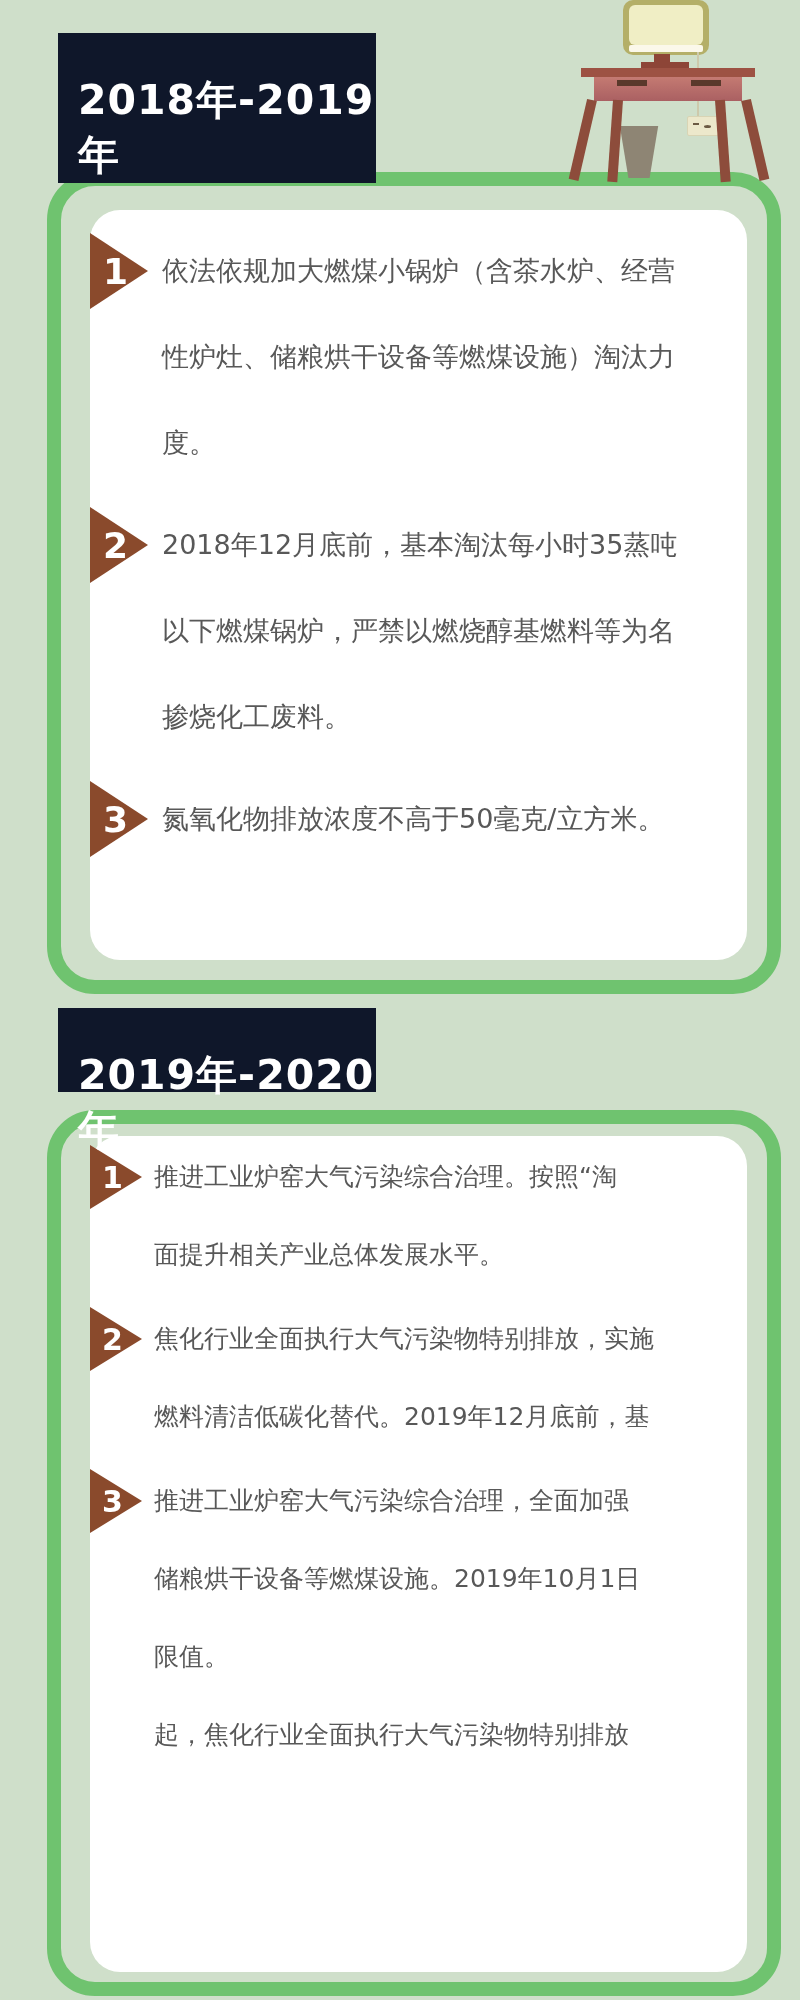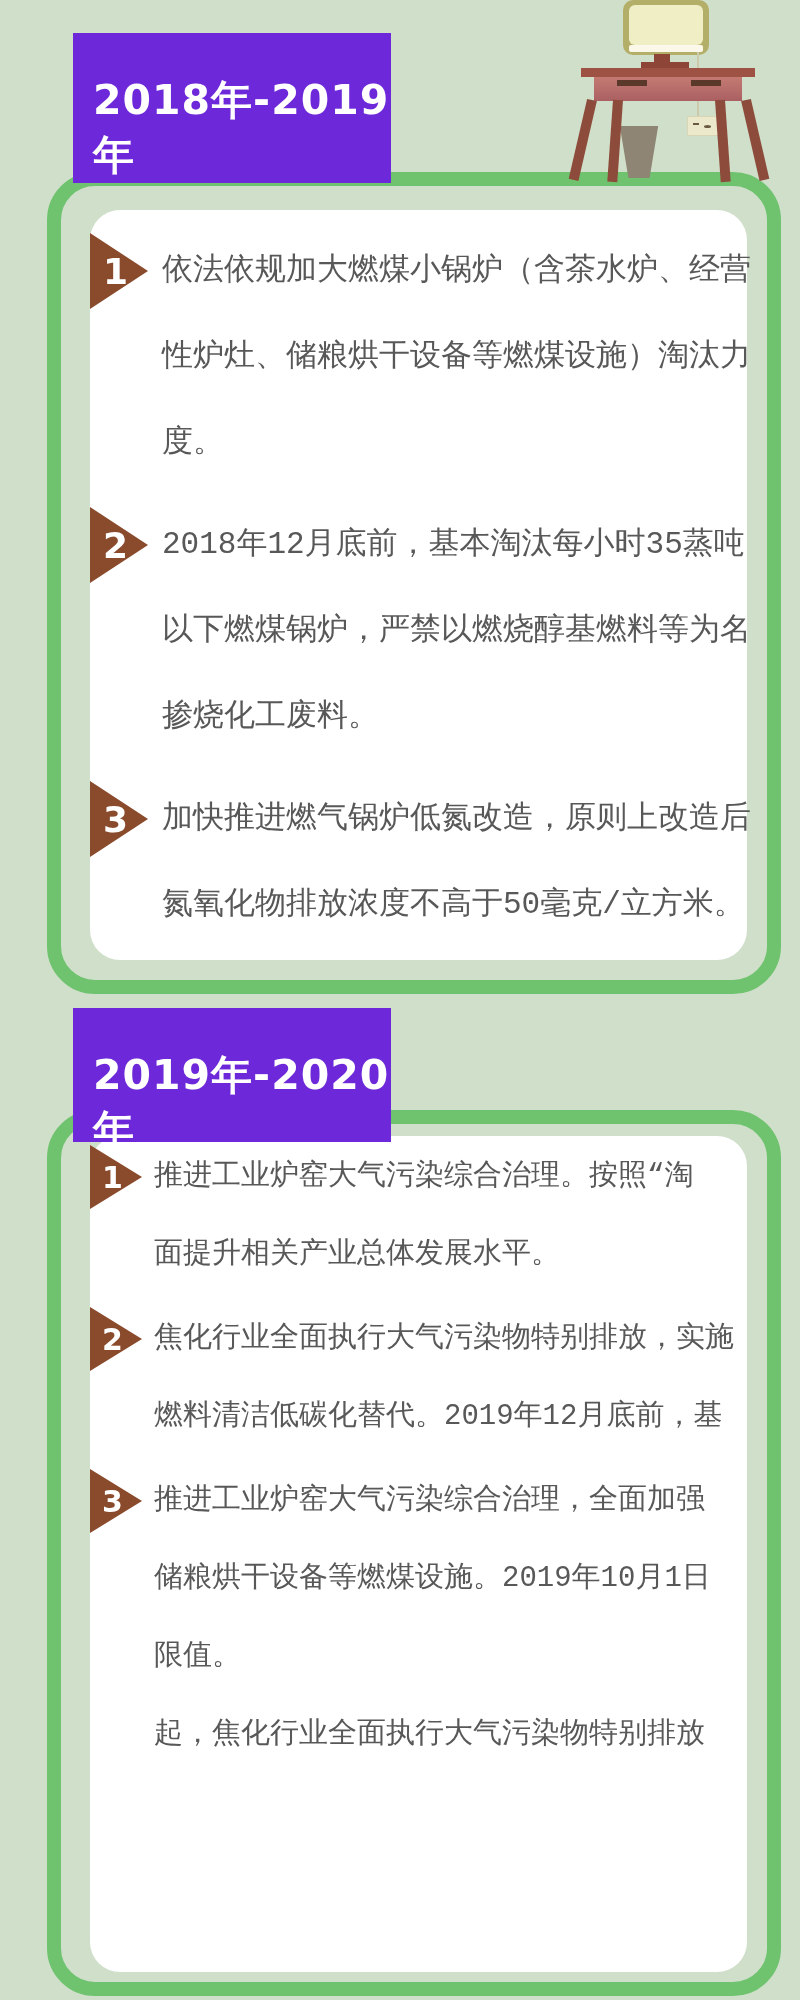--- a/index.html
+++ b/index.html
@@ -1,44 +1,44 @@
 <!DOCTYPE html>
 <html><head>
 <meta charset="utf-8">
 <style>
   html,body{margin:0;padding:0;}
   body{font-family:"DejaVu Sans","Liberation Sans",sans-serif;}
   .page{position:relative;width:800px;height:2000px;background:#cfdfca;overflow:hidden;}
 
   
-  .sec-header{position:absolute;left:73px;width:318px;background:#6d28d9;z-index:5;
+  .sec-header{position:absolute;left:58px;width:318px;background:#0f172a;z-index:5;
               color:#ffffff;font-weight:bold;font-size:41px;padding:40px 0 0 20px;
               box-sizing:border-box;letter-spacing:1px;}
   .sec-header.h1{top:33px;height:150px;}
-  .sec-header.h2{top:1008px;height:134px;}
+  .sec-header.h2{top:1008px;height:84px;}
 
   
   .ring{position:absolute;left:47px;width:734px;border:14px solid #6fc36f;
         border-radius:48px;box-sizing:border-box;background:transparent;z-index:1;}
   .ring.r1{top:172px;height:822px;}
   .ring.r2{top:1110px;height:886px;}
 
   
   .card{position:absolute;left:90px;width:657px;background:#ffffff;border-radius:30px;
         box-sizing:border-box;z-index:3;color:#585858;}
   .card.c1{top:210px;height:750px;padding:18px 10px 0 72px;}
   .card.c2{top:1136px;height:836px;padding:2px 10px 0 64px;}
 
   .item{position:relative;}
   .c1 .item + .item{margin-top:16px;}
   .c2 .item + .item{margin-top:6px;}
 
   .line{white-space:nowrap;font-weight:500;}
-  .c1 .line{height:86px;line-height:86px;font-size:31px;font-family:Liberation Mono, monospace;}
-  .c2 .line{height:78px;line-height:78px;font-size:29px;font-family:Liberation Mono, monospace;}
+  .c1 .line{height:86px;line-height:86px;font-size:27px;}
+  .c2 .line{height:78px;line-height:78px;font-size:25px;}
 
   
   .badge{position:absolute;background:#8a4a2c;
          clip-path:polygon(0 0,100% 50%,0 100%);
          color:#fff;font-weight:bold;display:flex;align-items:center;}
   .c1 .badge{left:-72px;top:5px;width:58px;height:76px;font-size:36px;padding-left:13px;box-sizing:border-box;}
   .c2 .badge{left:-64px;top:7px;width:52px;height:64px;font-size:30px;padding-left:12px;box-sizing:border-box;}
 
   
   .desk{position:absolute;left:545px;top:0;width:215px;height:180px;z-index:2;}
@@ -108,21 +108,20 @@
         </div>
       <div class="line">2018年12月底前，基本淘汰每小时35蒸吨</div>
       <div class="line">以下燃煤锅炉，严禁以燃烧醇基燃料等为名</div>
       <div class="line">掺烧化工废料。</div>
     </div>
 
     <div class="item">
       <div class="badge">
           <span>3</span>
         </div>
-      <div class="line">加快推进燃气锅炉低氮改造，原则上改造后</div>
       <div class="line">氮氧化物排放浓度不高于50毫克/立方米。</div>
     </div>
 
   </div>
 
   <div class="sec-header h2">2019年-2020年</div>
   <div class="ring r2"></div>
   <div class="card c2">
 
     <div class="item">

